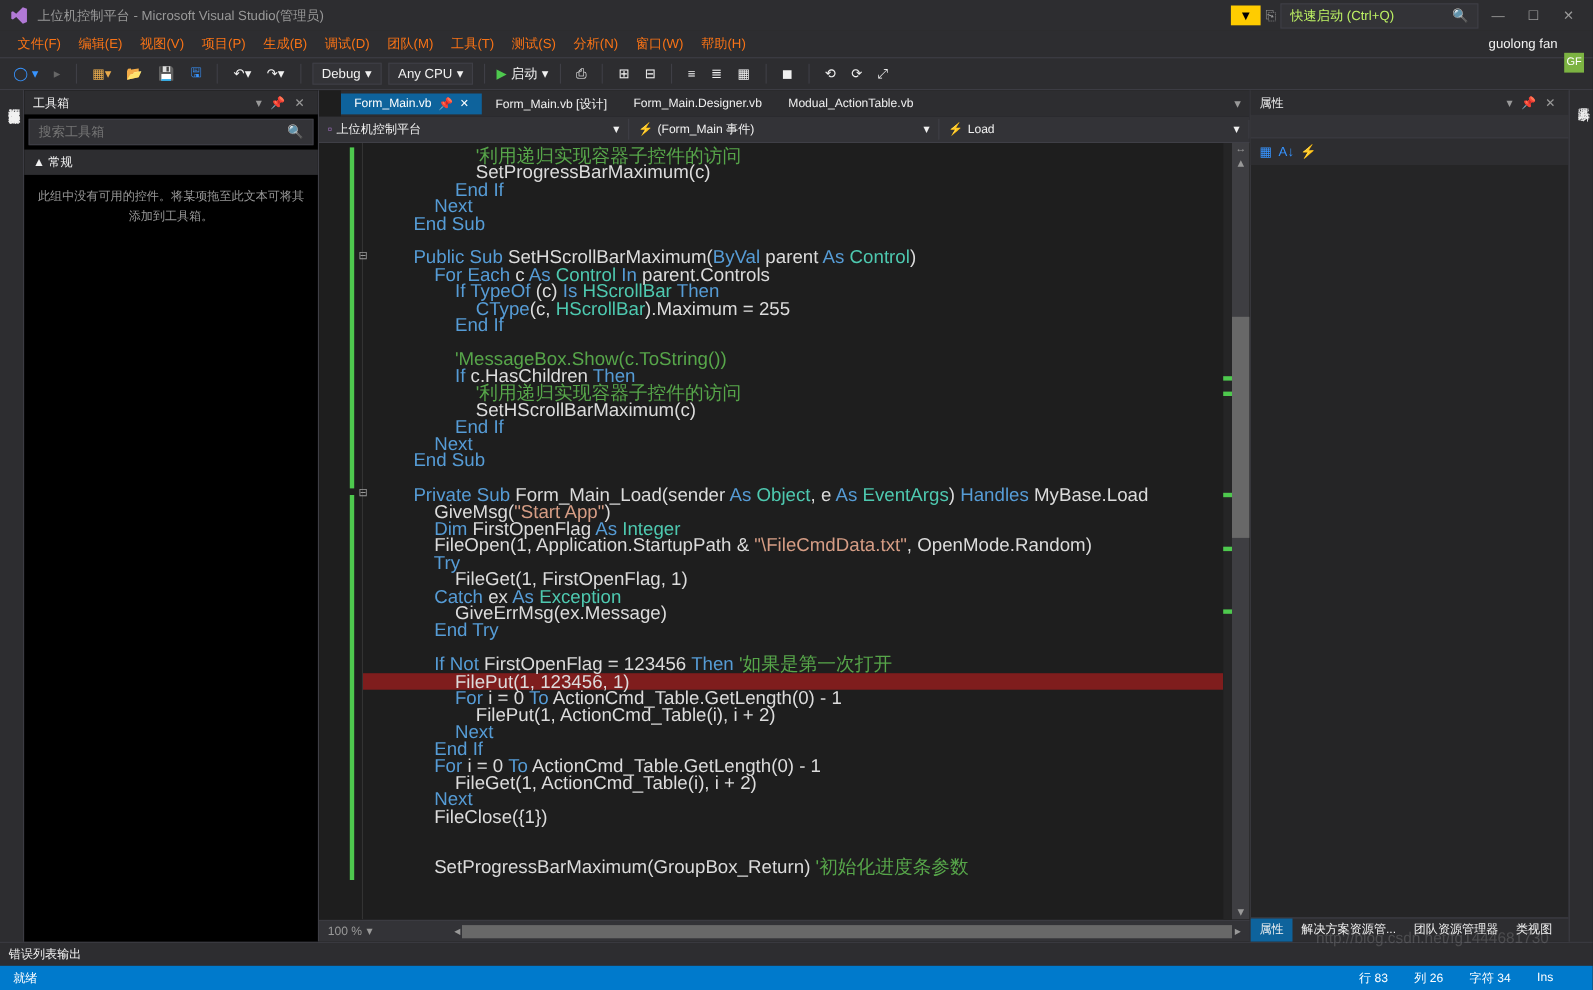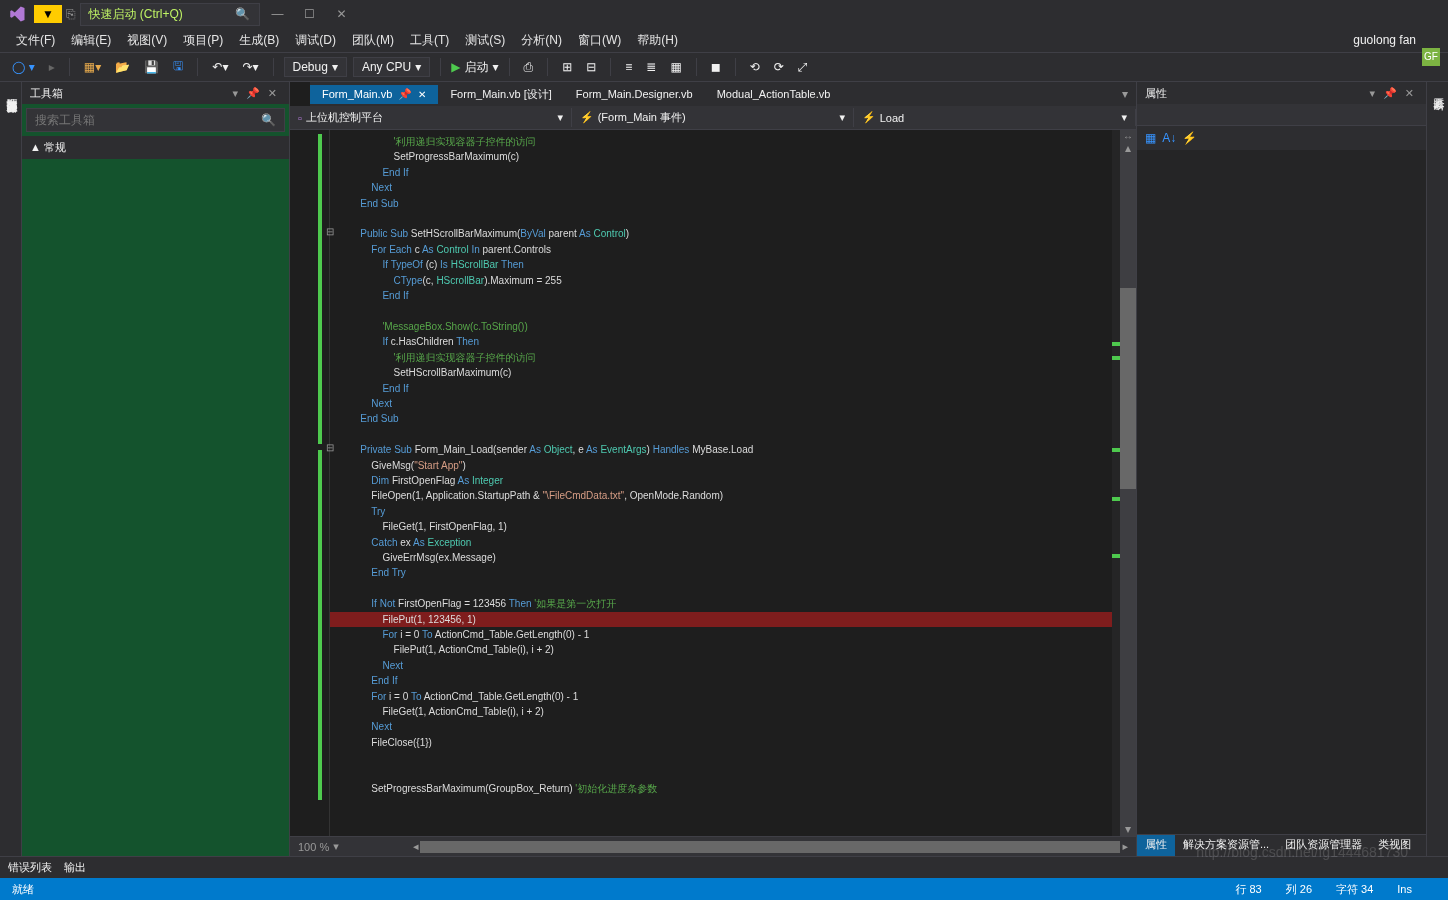--- a/index.html
+++ b/index.html
@@ -5,86 +5,87 @@
     * { margin: 0; padding: 0; box-sizing: border-box; font-family: "Microsoft YaHei", "Segoe UI", sans-serif; }
     body { background: #2d2d30; color: #f1f1f1; font-size: 12px; overflow: hidden; }
     .titlebar { height: 28px; background: #2d2d30; display: flex; align-items: center; padding: 0 8px; }
     .titlebar .vs-icon { width: 18px; height: 18px; margin-right: 8px; }
     .titlebar .title { color: #999; font-size: 12px; flex: 1; }
     .titlebar .right-icons { display: flex; align-items: center; gap: 4px; }
     .titlebar .notif { background: #ffcc00; color: #000; padding: 2px 8px; }
     .titlebar .quick-launch { background: #333337; border: 1px solid #3f3f46; color: #999; padding: 2px 8px; width: 180px; display: flex; align-items: center; justify-content: space-between; }
     .titlebar .win-btn { width: 28px; text-align: center; color: #999; cursor: pointer; }
     .menubar { height: 24px; background: #2d2d30; display: flex; align-items: center; padding: 0 8px; }
-    .menubar .menu-item { padding: 2px 8px; color: #e5e5e5; cursor: pointer; }
+    .menubar .menu-item { padding: 2px 8px; color: #f97316; cursor: pointer; }
     .menubar .spacer { flex: 1; }
     .menubar .user { color: #f1f1f1; margin-right: 6px; }
     .menubar .avatar { width: 18px; height: 18px; background: #7cb342; display: flex; align-items: center; justify-content: center; font-size: 10px; color: #fff; margin-top: 33px; }
     .toolbar { height: 30px; background: #2d2d30; border-top: 1px solid #3f3f46; border-bottom: 1px solid #3f3f46; display: flex; align-items: center; padding: 0 8px; gap: 6px; }
     .toolbar .tb-btn { color: #f1f1f1; padding: 2px 4px; cursor: pointer; }
     .toolbar .tb-sep { width: 1px; height: 18px; background: #3f3f46; margin: 0 4px; }
     .toolbar .tb-combo { background: #333337; border: 1px solid #3f3f46; color: #f1f1f1; padding: 2px 8px; display: flex; align-items: center; gap: 4px; }
     .toolbar .start-btn { color: #f1f1f1; display: flex; align-items: center; gap: 4px; }
     .toolbar .play-icon { color: #4ec94e; }
     .main-area { display: flex; height: calc(900px - 28px - 24px - 30px - 22px - 22px); }
     .side-tab { width: 22px; background: #2d2d30; border-right: 1px solid #3f3f46; writing-mode: vertical-rl; text-orientation: mixed; padding: 8px 2px; color: #f1f1f1; font-size: 11px; }
-    .toolbox-panel { width: 268px; background: #14532d; border-right: 1px solid #3f3f46; display: flex; flex-direction: column; }
+    .toolbox-panel { width: 268px; background: #000000; border-right: 1px solid #3f3f46; display: flex; flex-direction: column; }
     .panel-header { height: 22px; background: #2d2d30; display: flex; align-items: center; padding: 0 8px; color: #f1f1f1; font-size: 11px; }
     .panel-header .spacer { flex: 1; }
     .panel-header .hdr-btn { padding: 0 4px; color: #999; cursor: pointer; }
     .search-box { margin: 4px; background: #333337; border: 1px solid #3f3f46; padding: 4px 8px; color: #999; display: flex; align-items: center; }
     .search-box input { background: transparent; border: none; color: #f1f1f1; flex: 1; outline: none; font-size: 12px; }
     .toolbox-section { padding: 4px 8px; background: #2d2d30; color: #f1f1f1; font-size: 11px; }
     .toolbox-empty { padding: 12px; color: #999; text-align: center; line-height: 1.6; font-size: 11px; }
     .editor-area { flex: 1; display: flex; flex-direction: column; background: #1e1e1e; }
     .tabs { height: 24px; background: #2d2d30; display: flex; align-items: center; margin-left: 20px; }
     .tab { padding: 3px 12px; color: #f1f1f1; font-size: 11px; cursor: pointer; display: flex; align-items: center; gap: 6px; }
     .tab.active { background: #0e639c; color: #fff; }
     .tab .close-icon { font-size: 10px; }
     .tabs .tab-spacer { flex: 1; }
     .nav-bar { height: 24px; background: #333337; border-bottom: 1px solid #3f3f46; display: flex; align-items: center; }
     .nav-combo { flex: 1; padding: 2px 8px; color: #f1f1f1; font-size: 11px; display: flex; align-items: center; gap: 4px; border-right: 1px solid #3f3f46; }
     .code-area { flex: 1; display: flex; background: #1e1e1e; overflow: hidden; position: relative; }
     .gutter { width: 40px; background: #1e1e1e; border-right: 1px solid #333; }
-    .code-content { flex: 1; font-family: Consolas, "Courier New", monospace; font-size: 10px; line-height: 15.4px; padding: 4px 0; white-space: pre; overflow: hidden; }
+    .code-content { flex: 1; font-family: Consolas, "Courier New", monospace; font-size: 17px; line-height: 15.4px; padding: 4px 0; white-space: pre; overflow: hidden; }
     .code-line { padding: 0 8px; }
     .kw { color: #569cd6; }
     .type { color: #4ec9b0; }
     .str { color: #d69d85; }
     .comment { color: #57a64a; }
     .txt { color: #dcdcdc; }
     .cursor-line { background: #7f1d1d; }
     .scrollbar-v { width: 16px; background: #3e3e42; display: flex; flex-direction: column; }
     .scroll-thumb { background: #686868; }
     .overview { width: 8px; background: #252526; position: relative; }
     .ov-mark { position: absolute; width: 100%; height: 4px; background: #4ec94e; }
     .zoom-bar { height: 20px; background: #333337; border-top: 1px solid #3f3f46; display: flex; align-items: center; padding: 0 8px; font-size: 11px; color: #999; }
     .props-panel { width: 290px; background: #252526; border-left: 1px solid #3f3f46; display: flex; flex-direction: column; }
     .props-toolbar { height: 24px; background: #2d2d30; display: flex; align-items: center; padding: 0 8px; gap: 6px; }
     .props-body { flex: 1; }
     .props-tabs { height: 22px; background: #2d2d30; display: flex; font-size: 11px; border-top: 1px solid #3f3f46; }
     .props-tab { padding: 2px 8px; color: #f1f1f1; cursor: pointer; white-space: nowrap; }
     .props-tab.active { background: #0e639c; }
     .right-side-tab { width: 22px; background: #2d2d30; border-left: 1px solid #3f3f46; writing-mode: vertical-rl; padding: 8px 2px; color: #f1f1f1; font-size: 11px; }
-    .bottom-tabs { height: 22px; background: #2d2d30; display: flex; align-items: center; padding: 0 8px; gap: 12px; font-size: 11px; color: #f1f1f1; border-top: 1px solid #3f3f46; }
+    .bottom-tabs { height: 22px; background: #2d2d30; display: flex; align-items: center; padding: 0 8px; gap: 0; font-size: 11px; color: #f1f1f1; border-top: 1px solid #3f3f46; }
     .statusbar { height: 22px; background: #007acc; color: #fff; display: flex; align-items: center; padding: 0 12px; font-size: 11px; }
     .statusbar .sb-item { margin-right: 24px; text-align: center; }
     .statusbar .spacer { flex: 1; }
     .watermark { position: absolute; bottom: 40px; right: 40px; color: rgba(255,255,255,0.15); font-size: 14px; pointer-events: none; }
     svg { display: block; }
     .fold-marker { position: absolute; color: #999; font-size: 10px; }
     .green-bar { position: absolute; width: 4px; background: #4ec94e; }
   </style>
 </head>
 <body>
 
 <div class="titlebar">
   <svg class="vs-icon" viewBox="0 0 24 24">
       <path fill="#b179d6" d="M17 2l5 2v16l-5 2-8-8-4 3-2-1V8l2-1 4 3 8-8z"></path>
     </svg>
+  <span class="title">上位机控制平台 - Microsoft Visual Studio(管理员)</span>
   <div class="right-icons">
     <span class="notif">▼</span>
     <span class="tb-btn" style="color:#999">⎘</span>
     <div class="quick-launch">
       <span style="color:#bef264">快速启动 (Ctrl+Q)</span>
       <span>🔍</span>
     </div>
     <span class="win-btn">—</span>
     <span class="win-btn">☐</span>
     <span class="win-btn">✕</span>
@@ -161,20 +162,21 @@
       <span class="spacer"></span>
       <span class="hdr-btn">▾</span>
       <span class="hdr-btn">📌</span>
       <span class="hdr-btn">✕</span>
     </div>
     <div class="search-box">
       <input placeholder="搜索工具箱" style="">
       <span>🔍</span>
     </div>
     <div class="toolbox-section">▲ 常规</div>
+    <div class="toolbox-empty">此组中没有可用的控件。将某项拖至此文本可将其添加到工具箱。</div>
   </div>
 
   <div class="editor-area">
     <div class="tabs">
       <div class="tab active">
           <span>Form_Main.vb</span>
           <span>📌</span>
           <span class="close-icon">✕</span>
         </div>
       <div class="tab">Form_Main.vb [设计]</div>

